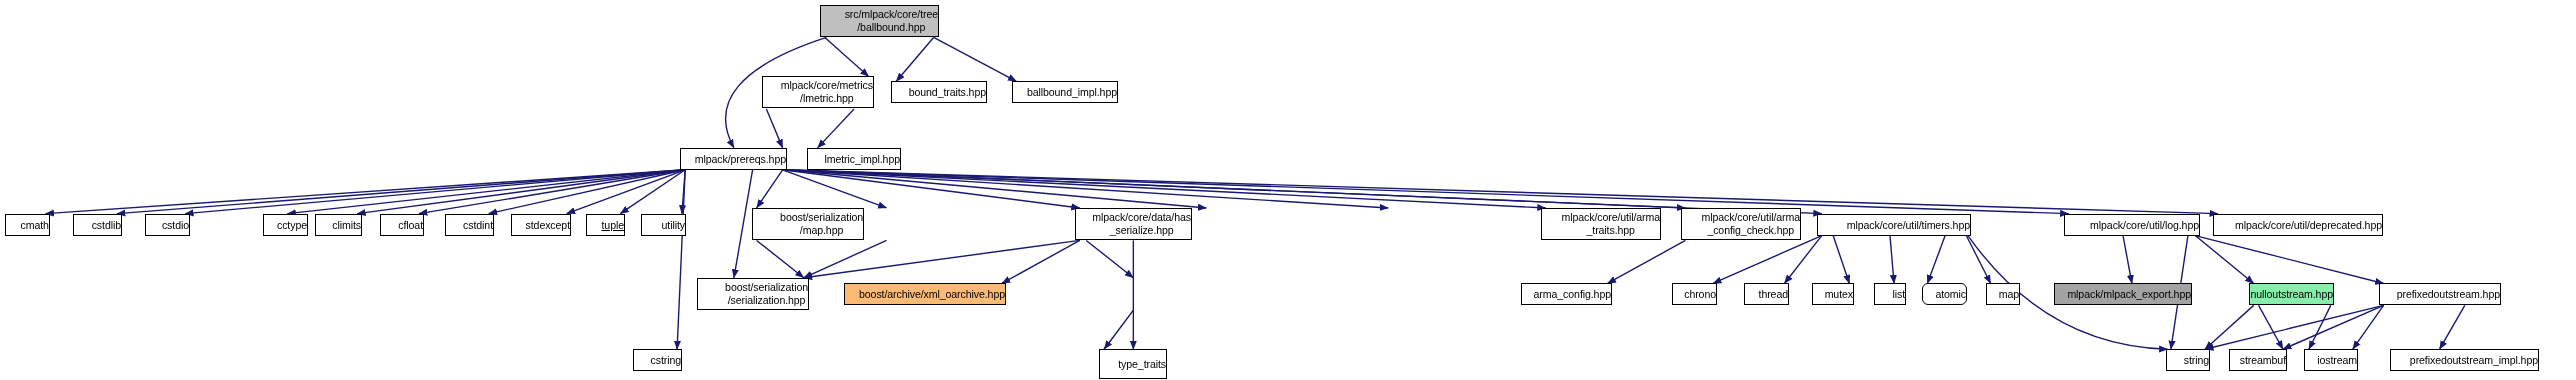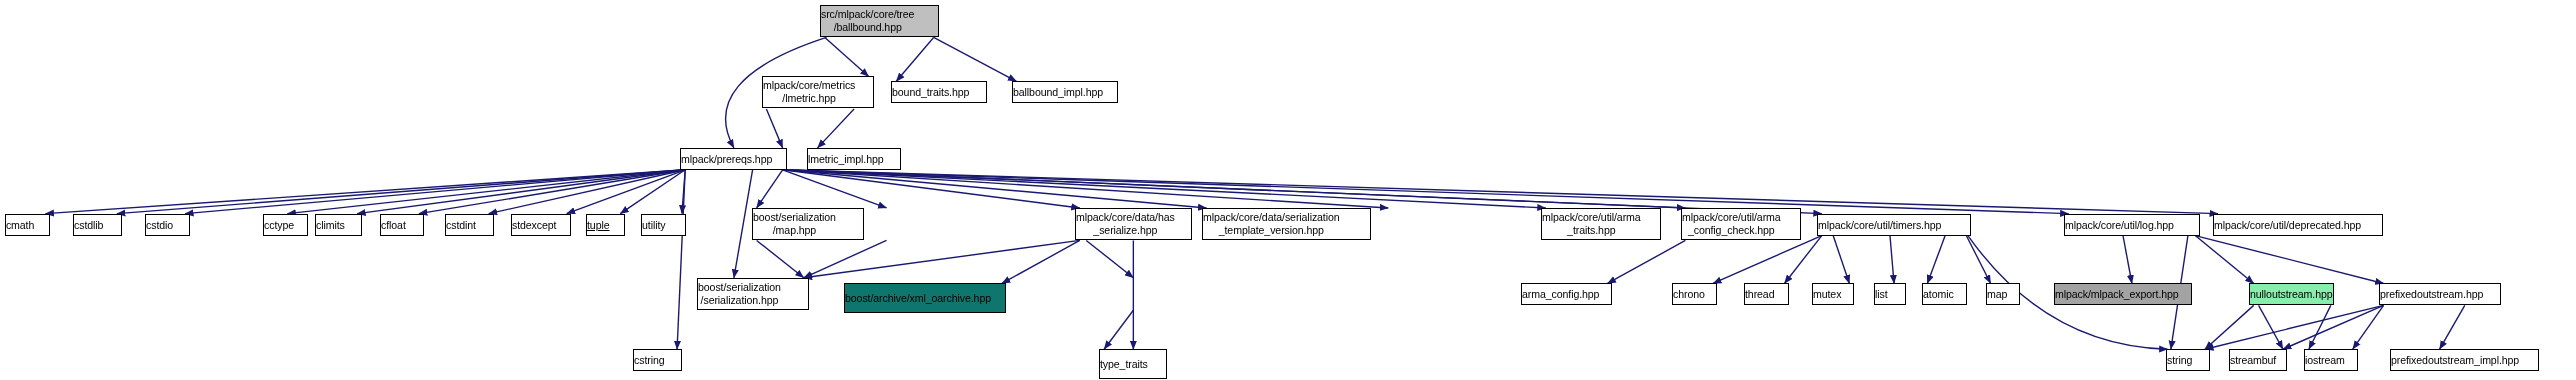--- a/index.html
+++ b/index.html
@@ -16,21 +16,21 @@
     position: absolute;
     left: 0; top: 0;
     width: 2576px;
     height: 381px;
   }
   #nodes { position: absolute; left: 0; top: 0; width: 100%; height: 100%; }
   .node {
     position: absolute;
     display: flex;
     align-items: center;
-    justify-content: flex-start;
+    justify-content: flex-end;
     box-sizing: border-box;
     background: #ffffff;
     border: 1.2px solid #000000;
     color: #000000;
     font-size: 10.6px;
     line-height: 13px;
     text-align: center;
     cursor: pointer;
     overflow: hidden;
   }
@@ -154,24 +154,20 @@
         <span class="lbl">utility</span>
       </div>
       <div class="node" style="left: 752px; top: 208px; width: 112px; height: 32px; background: rgb(255, 255, 255); border-color: rgb(0, 0, 0); color: rgb(0, 0, 0);">
         <span class="lbl">boost/serialization
 /map.hpp</span>
       </div>
       <div class="node" style="left: 1075px; top: 208px; width: 117px; height: 32px; background: rgb(255, 255, 255); border-color: rgb(0, 0, 0); color: rgb(0, 0, 0);">
         <span class="lbl">mlpack/core/data/has
 _serialize.hpp</span>
       </div>
-      <div class="node" style="left: 1202px; top: 208px; width: 169px; height: 32px; background: rgb(255, 255, 255); border-color: rgb(0, 0, 0); color: rgb(0, 0, 0);">
-        <span class="lbl">mlpack/core/data/serialization
-_template_version.hpp</span>
-      </div>
       <div class="node" style="left: 1541px; top: 208px; width: 120px; height: 32px; background: rgb(255, 255, 255); border-color: rgb(0, 0, 0); color: rgb(0, 0, 0);">
         <span class="lbl">mlpack/core/util/arma
 _traits.hpp</span>
       </div>
       <div class="node" style="left: 1681px; top: 208px; width: 120px; height: 32px; background: rgb(255, 255, 255); border-color: rgb(0, 0, 0); color: rgb(0, 0, 0);">
         <span class="lbl">mlpack/core/util/arma
 _config_check.hpp</span>
       </div>
       <div class="node" style="left: 1817px; top: 214px; width: 154px; height: 22px; background: rgb(255, 255, 255); border-color: rgb(0, 0, 0); color: rgb(0, 0, 0);">
         <span class="lbl">mlpack/core/util/timers.hpp</span>
@@ -179,39 +175,39 @@
       <div class="node" style="left: 2064px; top: 214px; width: 136px; height: 22px; background: rgb(255, 255, 255); border-color: rgb(0, 0, 0); color: rgb(0, 0, 0);">
         <span class="lbl">mlpack/core/util/log.hpp</span>
       </div>
       <div class="node" style="left: 2213px; top: 214px; width: 170px; height: 22px; background: rgb(255, 255, 255); border-color: rgb(0, 0, 0); color: rgb(0, 0, 0);">
         <span class="lbl">mlpack/core/util/deprecated.hpp</span>
       </div>
       <div class="node" style="left: 697px; top: 278px; width: 112px; height: 32px; background: rgb(255, 255, 255); border-color: rgb(0, 0, 0); color: rgb(0, 0, 0);">
         <span class="lbl">boost/serialization
 /serialization.hpp</span>
       </div>
-      <div class="node" style="left: 844px; top: 283px; width: 162px; height: 30px; background: #0f766e; border-color: rgb(0, 0, 0); color: rgb(0, 0, 0);">
+      <div class="node" style="left: 844px; top: 283px; width: 162px; height: 22px; background: #fdba74; border-color: rgb(0, 0, 0); color: rgb(0, 0, 0);">
         <span class="lbl">boost/archive/xml_oarchive.hpp</span>
       </div>
       <div class="node" style="left: 1521px; top: 283px; width: 91px; height: 22px; background: rgb(255, 255, 255); border-color: rgb(0, 0, 0); color: rgb(0, 0, 0);">
         <span class="lbl">arma_config.hpp</span>
       </div>
       <div class="node" style="left: 1672px; top: 283px; width: 45px; height: 22px; background: rgb(255, 255, 255); border-color: rgb(0, 0, 0); color: rgb(0, 0, 0);">
         <span class="lbl">chrono</span>
       </div>
       <div class="node" style="left: 1744px; top: 283px; width: 45px; height: 22px; background: rgb(255, 255, 255); border-color: rgb(0, 0, 0); color: rgb(0, 0, 0);">
         <span class="lbl">thread</span>
       </div>
       <div class="node" style="left: 1812px; top: 283px; width: 42px; height: 22px; background: rgb(255, 255, 255); border-color: rgb(0, 0, 0); color: rgb(0, 0, 0);">
         <span class="lbl">mutex</span>
       </div>
       <div class="node" style="left: 1874px; top: 283px; width: 32px; height: 22px; background: rgb(255, 255, 255); border-color: rgb(0, 0, 0); color: rgb(0, 0, 0);">
         <span class="lbl">list</span>
       </div>
-      <div class="node" style="left: 1922px; top: 283px; width: 45px; height: 22px; background: rgb(255, 255, 255); border-color: rgb(0, 0, 0); color: rgb(0, 0, 0);">
+      <div class="node" style="left: 1922px; top: 283px; width: 45px; height: 22px; background: rgb(255, 255, 255); border-color: rgb(0, 0, 0); color: rgb(0, 0, 0); border-radius: 6px;">
         <span class="lbl">atomic</span>
       </div>
       <div class="node" style="left: 1986px; top: 283px; width: 34px; height: 22px; background: rgb(255, 255, 255); border-color: rgb(0, 0, 0); color: rgb(0, 0, 0);">
         <span class="lbl">map</span>
       </div>
       <div class="node" style="left: 2054px; top: 283px; width: 138px; height: 22px; background: #a3a3a3; border-color: rgb(0, 0, 0); color: rgb(0, 0, 0);">
         <span class="lbl">mlpack/mlpack_export.hpp</span>
       </div>
       <div class="node" style="left: 2249px; top: 283px; width: 85px; height: 22px; background: #86efac; border-color: rgb(0, 0, 0); color: rgb(0, 0, 0);">
         <span class="lbl">nulloutstream.hpp</span>

